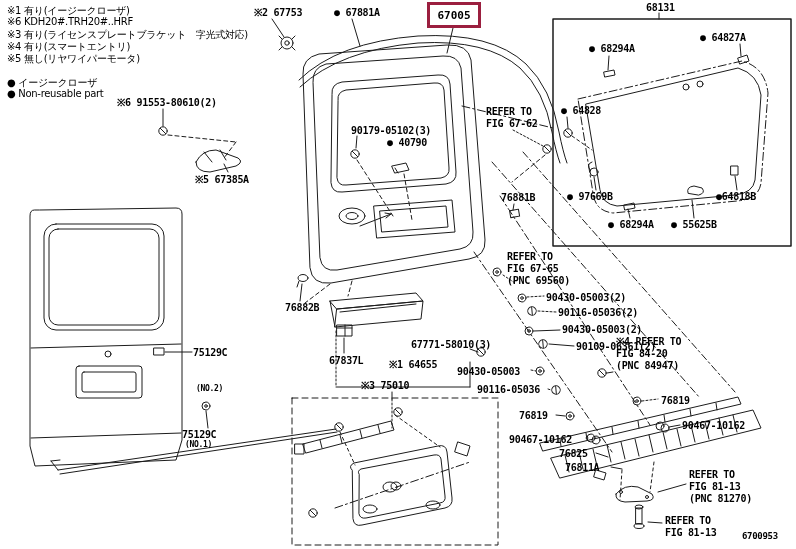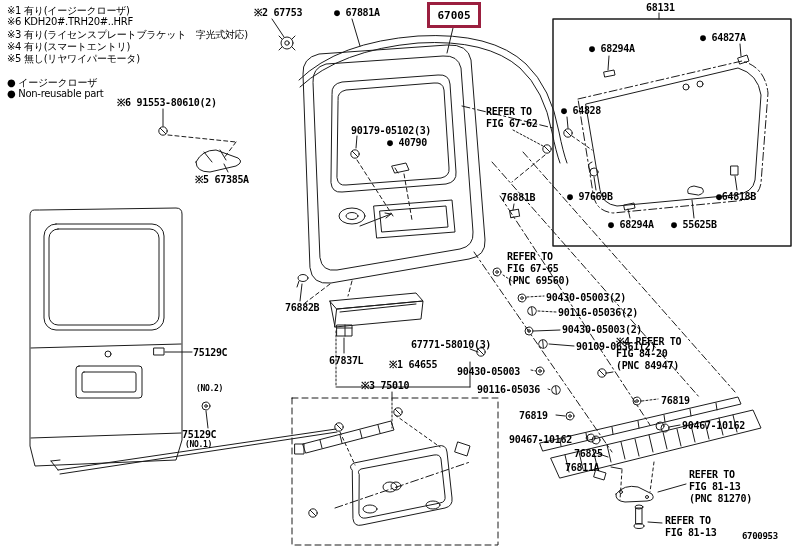--- a/index.html
+++ b/index.html
@@ -275,21 +275,21 @@
       <div class="part-label" style="left: 558px; top: 307px;">90116-05036(2)</div>
       <div class="part-label" style="left: 562px; top: 324px;">90430-05003(2)</div>
       <div class="part-label" style="left: 576px; top: 341px;">90109-06361(2)</div>
       <div class="part-label" style="left: 616px; top: 336px;">※4 REFER TO
 FIG 84-20
 (PNC 84947)</div>
       <div class="part-label" style="left: 661px; top: 395px;">76819</div>
       <div class="part-label" style="left: 682px; top: 420px;">90467-10162</div>
       <div class="part-label" style="left: 519px; top: 410px;">76819</div>
       <div class="part-label" style="left: 509px; top: 434px;">90467-10162</div>
-      <div class="part-label" style="left: 559px; top: 448px; margin-left: 15px;">76825</div>
+      <div class="part-label" style="left: 559px; top: 448px;">76825</div>
       <div class="part-label" style="left: 565px; top: 462px;">76811A</div>
       <div class="part-label" style="left: 689px; top: 469px;">REFER TO
 FIG 81-13
 (PNC 81270)</div>
       <div class="part-label" style="left: 665px; top: 515px;">REFER TO
 FIG 81-13</div>
     </div>
 
   <div class="diagram-code" style="left:742px; top:531px">6700953</div>
 </div>

